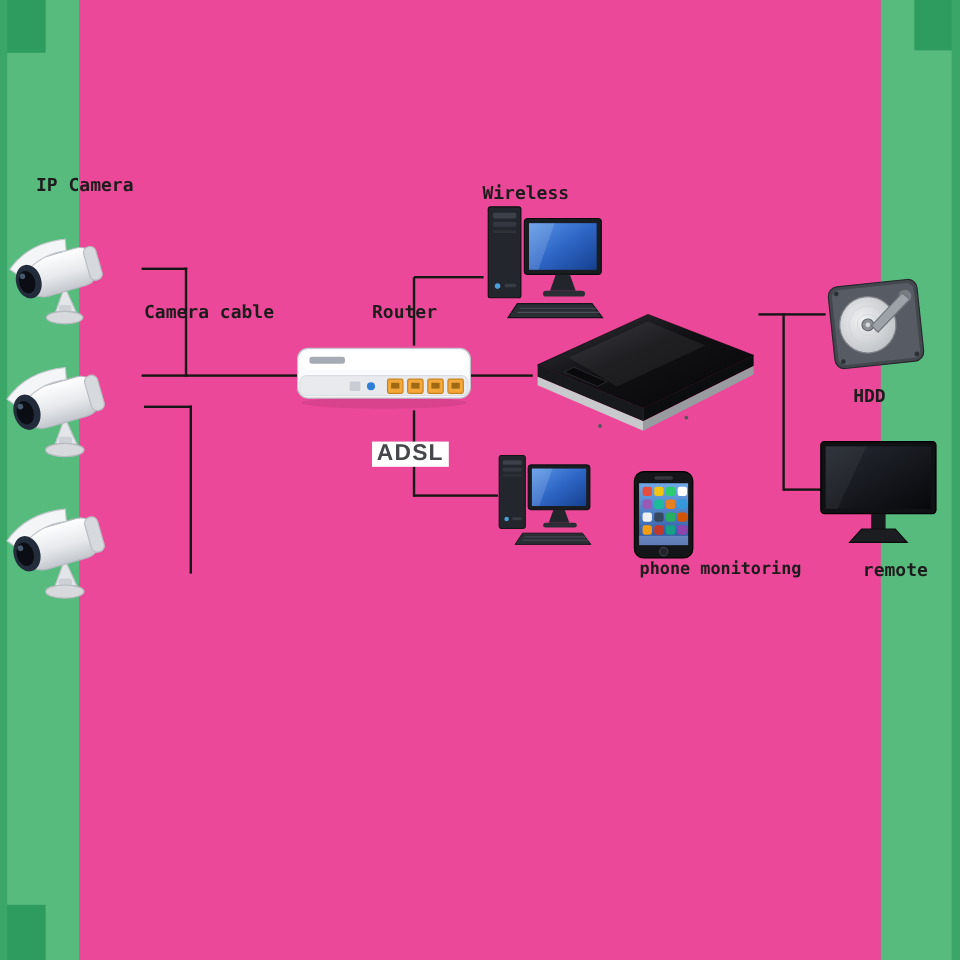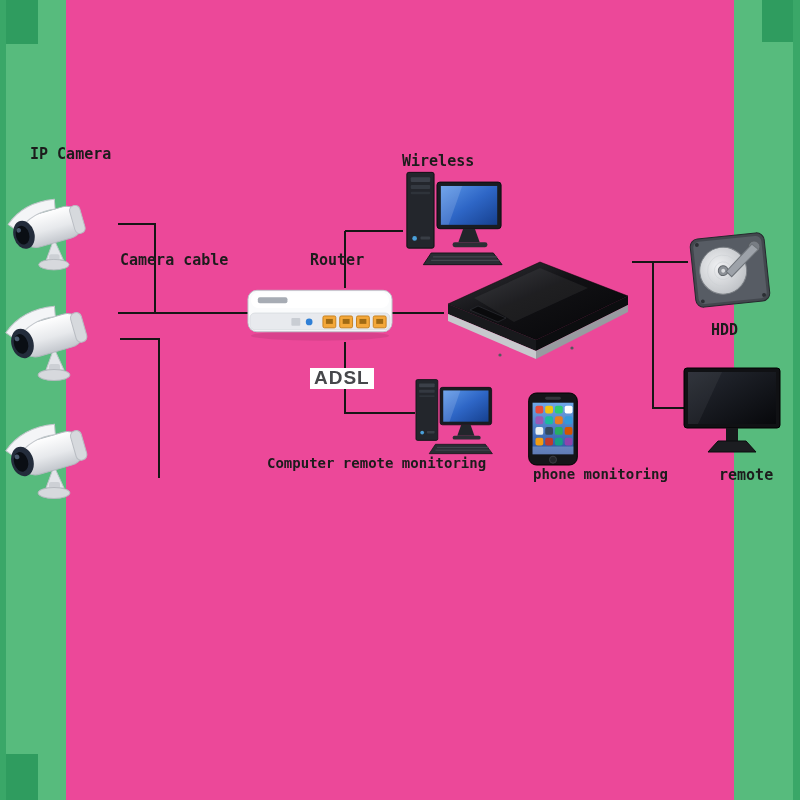--- a/index.html
+++ b/index.html
@@ -239,17 +239,16 @@
   <svg class="device" style="left:527px;top:392px" width="52" height="74">
       <use href="#sym-phone"></use>
     </svg>
 
   <div class="label" style="left:30px;top:146px">IP Camera</div>
   <div class="label" style="left:120px;top:252px">Camera cable</div>
   <div class="label" style="left:310px;top:252px">Router</div>
   <div class="label" style="left:402px;top:153px">Wireless</div>
   <div class="label" style="left:711px;top:322px">HDD</div>
   <div class="label" style="left:719px;top:467px">remote</div>
-  <div class="label label-sm" style="left:267px;top:456px">Computer remote monitoring</div>
   <div class="label label-sm" style="left:533px;top:467px">phone monitoring</div>
   <div class="label label-big" id="adsl-label" style="left:310px;top:368px">ADSL</div>
 
 </div>
 
 </body></html>

